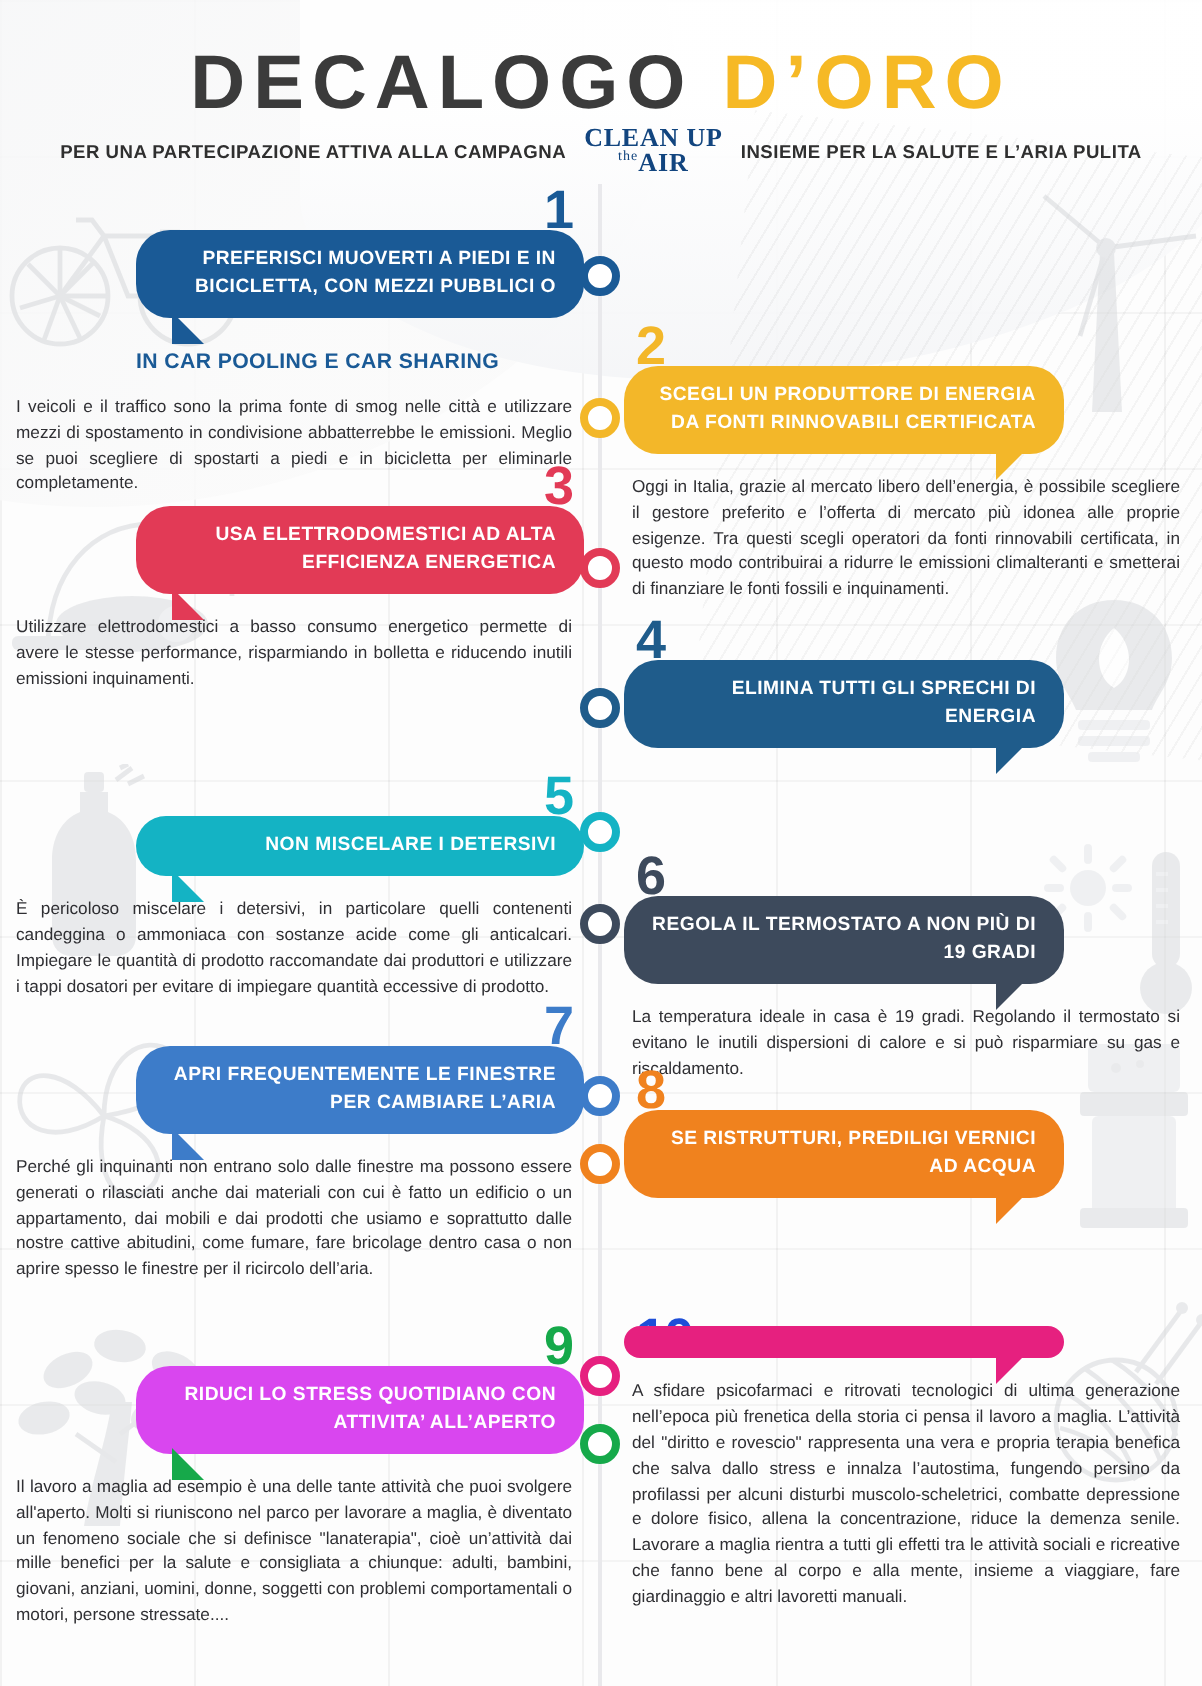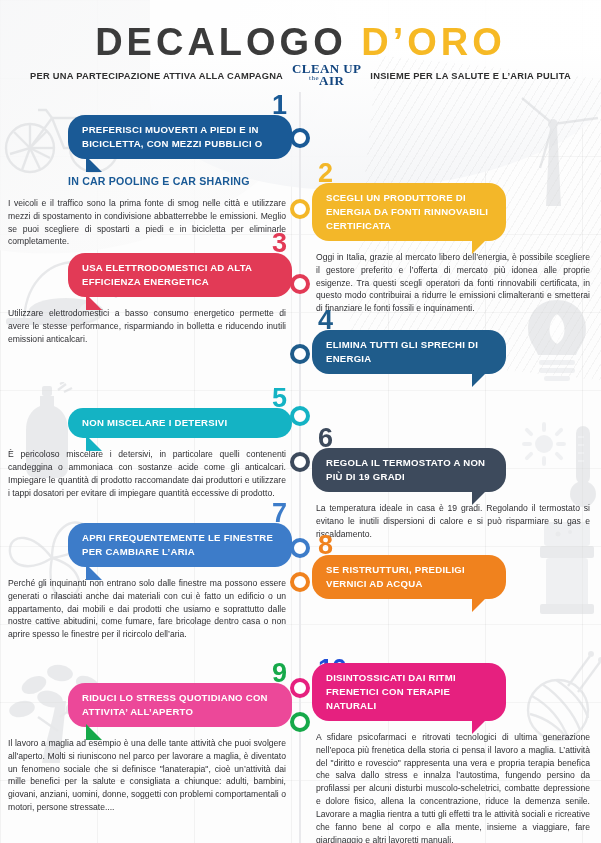--- a/index.html
+++ b/index.html
@@ -104,25 +104,25 @@
   .item.left  .num { right: 6px; text-align: right; }
   .item.right .num { left: 6px;  text-align: left; }
 
   .badge {
     position: relative;
     margin-top: 23px;
     border-radius: 17px;
     color: #ffffff;
     font-size: 9.6px; font-weight: 700; letter-spacing: .25px;
     line-height: 1.45;
-    text-align: left;
+    text-align: right;
     padding: 8px 14px;
   }
   .item.left  .badge { margin-left: 60px; margin-right: 0; }
-  .item.right .badge { margin-right: 88px; margin-left: 0; }
+  .item.right .badge { margin-right: 62px; margin-left: 0; }
 
   .badge .tail {
     position: absolute; bottom: -13px;
     width: 0; height: 0;
     border-style: solid;
   }
   .item.left .badge .tail {
     left: 18px;
     border-width: 16px 0 0 16px;
     border-color: transparent transparent transparent currentColor;
@@ -343,21 +343,21 @@
         <div class="body">I veicoli e il traffico sono la prima fonte di smog nelle città e utilizzare mezzi di spostamento in condivisione abbatterrebbe le emissioni. Meglio se puoi scegliere di spostarti a piedi e in bicicletta per eliminarle completamente.</div>
       </div>
       <div class="item right" style="top: 160px;">
         <div class="num" style="color: rgb(243, 183, 41);">2</div>
         <div class="badge" style="background: rgb(243, 183, 41); color: rgb(243, 183, 41);"><span style="color: rgb(255, 255, 255);">SCEGLI UN PRODUTTORE DI ENERGIA DA FONTI RINNOVABILI CERTIFICATA</span><span class="tail"></span></div>
         <div class="body">Oggi in Italia, grazie al mercato libero dell’energia, è possibile scegliere il gestore preferito e l’offerta di mercato più idonea alle proprie esigenze. Tra questi scegli operatori da fonti rinnovabili certificata, in questo modo contribuirai a ridurre le emissioni climalteranti e smetterai di finanziare le fonti fossili e inquinamenti.</div>
       </div>
       <div class="item left" style="top: 230px;">
         <div class="num" style="color: rgb(226, 58, 86);">3</div>
         <div class="badge" style="background: rgb(226, 58, 86); color: rgb(226, 58, 86);"><span style="color: rgb(255, 255, 255);">USA ELETTRODOMESTICI AD ALTA EFFICIENZA ENERGETICA</span><span class="tail"></span></div>
-        <div class="body">Utilizzare elettrodomestici a basso consumo energetico permette di avere le stesse performance, risparmiando in bolletta e riducendo inutili emissioni anticalcari.</div>
+        <div class="body">Utilizzare elettrodomestici a basso consumo energetico permette di avere le stesse performance, risparmiando in bolletta e riducendo inutili emissioni inquinamenti.</div>
       </div>
       <div class="item right" style="top: 307px;">
         <div class="num" style="color: rgb(31, 92, 139);">4</div>
         <div class="badge" style="background: rgb(31, 92, 139); color: rgb(31, 92, 139);"><span style="color: rgb(255, 255, 255);">ELIMINA TUTTI GLI SPRECHI DI ENERGIA</span><span class="tail"></span></div>
       </div>
       <div class="item left" style="top: 385px;">
         <div class="num" style="color: rgb(20, 179, 196);">5</div>
         <div class="badge" style="background: rgb(20, 179, 196); color: rgb(20, 179, 196);"><span style="color: rgb(255, 255, 255);">NON MISCELARE I DETERSIVI</span><span class="tail"></span></div>
         <div class="body">È pericoloso miscelare i detersivi, in particolare quelli contenenti candeggina o ammoniaca con sostanze acide come gli anticalcari. Impiegare le quantità di prodotto raccomandate dai produttori e utilizzare i tappi dosatori per evitare di impiegare quantità eccessive di prodotto.</div>
       </div>
@@ -370,23 +370,23 @@
         <div class="num" style="color: rgb(61, 124, 201);">7</div>
         <div class="badge" style="background: rgb(61, 124, 201); color: rgb(61, 124, 201);"><span style="color: rgb(255, 255, 255);">APRI FREQUENTEMENTE LE FINESTRE PER CAMBIARE L’ARIA</span><span class="tail"></span></div>
         <div class="body">Perché gli inquinanti non entrano solo dalle finestre ma possono essere generati o rilasciati anche dai materiali con cui è fatto un edificio o un appartamento, dai mobili e dai prodotti che usiamo e soprattutto dalle nostre cattive abitudini, come fumare, fare bricolage dentro casa o non aprire spesso le finestre per il ricircolo dell’aria.</div>
       </div>
       <div class="item right" style="top: 532px;">
         <div class="num" style="color: rgb(240, 130, 30);">8</div>
         <div class="badge" style="background: rgb(240, 130, 30); color: rgb(240, 130, 30);"><span style="color: rgb(255, 255, 255);">SE RISTRUTTURI, PREDILIGI VERNICI AD ACQUA</span><span class="tail"></span></div>
       </div>
       <div class="item left" style="top: 660px;">
         <div class="num" style="color: rgb(22, 169, 74);">9</div>
-        <div class="badge" style="background: #ec4899; color: rgb(22, 169, 74);"><span style="color: rgb(255, 255, 255);">RIDUCI LO STRESS QUOTIDIANO CON ATTIVITA’ ALL’APERTO</span><span class="tail"></span></div>
+        <div class="badge" style="background: #d946ef; color: rgb(22, 169, 74);"><span style="color: rgb(255, 255, 255);">RIDUCI LO STRESS QUOTIDIANO CON ATTIVITA’ ALL’APERTO</span><span class="tail"></span></div>
         <div class="body">Il lavoro a maglia ad esempio è una delle tante attività che puoi svolgere all'aperto. Molti si riuniscono nel parco per lavorare a maglia, è diventato un fenomeno sociale che si definisce "lanaterapia", cioè un’attività dai mille benefici per la salute e consigliata a chiunque: adulti, bambini, giovani, anziani, uomini, donne, soggetti con problemi comportamentali o motori, persone stressate....</div>
       </div>
       <div class="item right" style="top: 640px;">
         <div class="num" style="color: #1d4ed8; margin-top: 16px;">10</div>
-        <div class="badge" style="background: rgb(230, 32, 127); color: rgb(230, 32, 127);"><span style="color: rgb(255, 255, 255);">DISINTOSSICATI DAI RITMI FRENETICI CON TERAPIE NATURALI</span><span class="tail"></span></div>
+        <div class="badge" style="background: rgb(230, 32, 127); color: rgb(230, 32, 127);"><span class="tail"></span></div>
         <div class="body">A sfidare psicofarmaci e ritrovati tecnologici di ultima generazione nell’epoca più frenetica della storia ci pensa il lavoro a maglia. L’attività del "diritto e rovescio" rappresenta una vera e propria terapia benefica che salva dallo stress e innalza l’autostima, fungendo persino da profilassi per alcuni disturbi muscolo-scheletrici, combatte depressione e dolore fisico, allena la concentrazione, riduce la demenza senile. Lavorare a maglia rientra a tutti gli effetti tra le attività sociali e ricreative che fanno bene al corpo e alla mente, insieme a viaggiare, fare giardinaggio e altri lavoretti manuali.</div>
       </div>
     </div>
 
 </div>
 
 </body></html>

